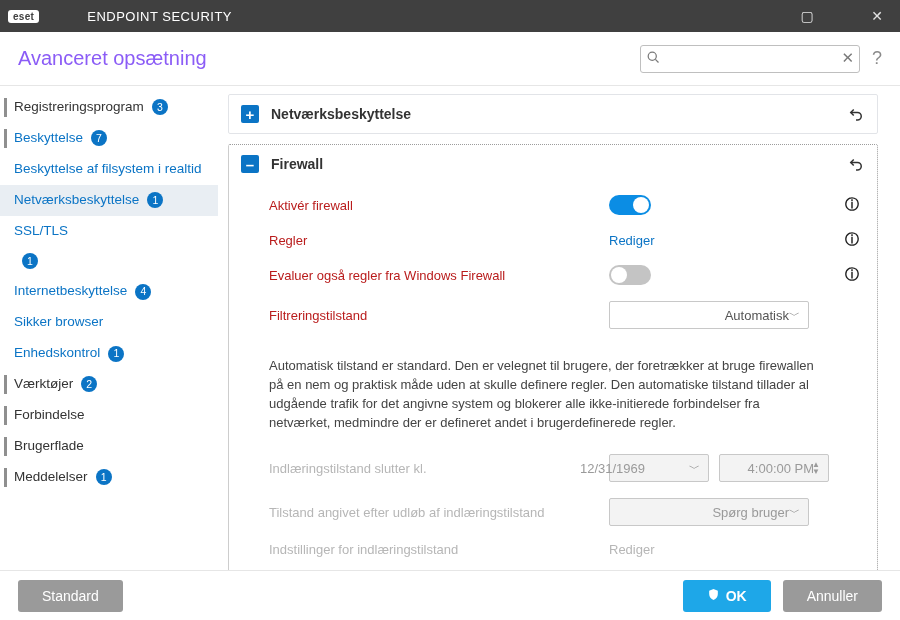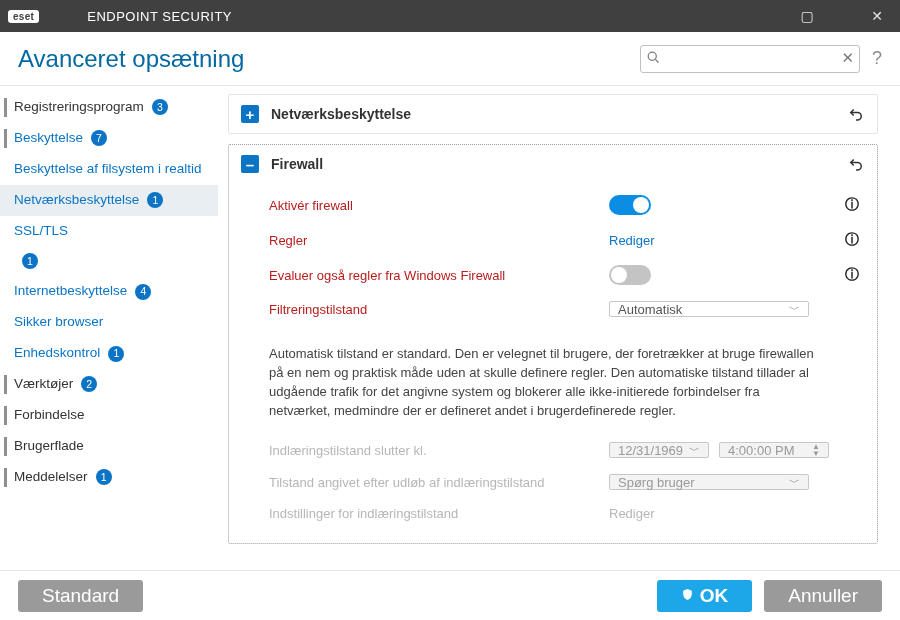--- a/index.html
+++ b/index.html
@@ -7,21 +7,21 @@
 
   
   .titlebar { height:32px; background:#404040; color:#fff; display:flex; align-items:center; padding:0 8px; font-size:13px;gap:40px; }
   .brand-badge { background:#fff; color:#404040; font-weight:700; font-size:10px; padding:1px 5px; border-radius:3px; margin-right:8px; letter-spacing:0.3px;}
   .brand-text { font-weight:300; letter-spacing:0.5px; }
   .titlebar-spacer{flex:1;}
   .titlebar-btn { width:30px;text-align:center; font-size:14px; opacity:.85; cursor:pointer;}
 
   
   .toolbar { height:54px; display:flex; align-items:center; padding:0 18px; border-bottom:1px solid #e6e6e6;}
-  .page-title { font-size:24px; font-weight:400; color:#0369a1;}
+  .page-title { font-size:20px; font-weight:400; color:#8b5cf6;}
   .toolbar-spacer{flex:1;}
   .search-wrap{position:relative; width:220px;}
   .search-input{width:100%; height:28px; border:1px solid #bfbfbf; border-radius:3px; padding:0 26px 0 26px; font-size:13px;}
   .search-icon{position:absolute; left:6px; top:5px; font-size:14px; color:#7a7a7a;}
   .clear-icon{position:absolute; right:6px; top:4px; font-size:15px; color:#7a7a7a; cursor:pointer;}
   .help-icon{margin-left:12px; font-size:18px; color:#8a8a8a; cursor:pointer;}
 
   .body { display:flex; height:calc(620px - 32px - 54px - 50px); }
 
   
@@ -50,32 +50,32 @@
   .row.disabled .label, .row.disabled .ctrl, .row.disabled .link{ color:#b6b6b6;}
 
   .toggle{width:42px;height:20px;border-radius:10px; position:relative; cursor:pointer;}
   .toggle.on{background:#0b8de4;}
   .toggle.off{background:#c4c4c4;}
   .toggle .knob{position:absolute; top:2px; width:16px;height:16px;border-radius:50%;background:#fff;}
   .toggle.on .knob{right:2px;}
   .toggle.off .knob{left:2px;}
 
   .link{color:#0b74c5; cursor:pointer;}
-  .select{width:200px;height:16px;border:1px solid #c8c8c8; border-radius:2px; padding:0 8px; display:flex; align-items:center; justify-content:space-between; color:#555; font-size:13px; background:#fff; cursor:pointer;}
+  .select{width:200px;height:28px;border:1px solid #c8c8c8; border-radius:2px; padding:0 8px; display:flex; align-items:center; justify-content:flex-end; color:#555; font-size:13px; background:#fff; cursor:pointer;}
   .select.disabled{background:#f3f3f3; color:#9a9a9a; cursor:default;}
   .select .chev{font-size:11px; color:#888;}
-  .datebox{width:100px;}
+  .datebox{width:100px;gap:44px;}
   .timebox{width:110px; margin-left:10px;}
   .spinner{display:inline-flex;flex-direction:column; font-size:8px; color:#9a9a9a; line-height:7px; margin-left:-2px;}
 
   .desc{padding:6px 18px 10px 40px; font-size:13px; color:#444; line-height:1.45; max-width:610px;}
 
   
   .footer{height:50px; border-top:1px solid #e6e6e6; display:flex; align-items:center; padding:0 18px;}
-  .btn{height:32px; padding:16px 24px; border:none; border-radius:3px; font-size:19px; cursor:pointer; display:inline-flex; align-items:center;}
+  .btn{height:32px; padding:16px 24px; border:none; border-radius:3px; font-size:14px; cursor:pointer; display:inline-flex; align-items:center;}
   .btn-default{background:#9a9a9a; color:#fff;}
   .btn-primary{background:#1ea7e8; color:#fff; font-weight:600;}
   .btn-gray{background:#9a9a9a; color:#fff;}
   .footer-spacer{flex:1;}
   .btn .shield{margin-right:6px; font-size:13px;}
 
   
   .main::-webkit-scrollbar{width:8px;}
   .main::-webkit-scrollbar-thumb{background:#cfcfcf;border-radius:4px;}
 </style>

